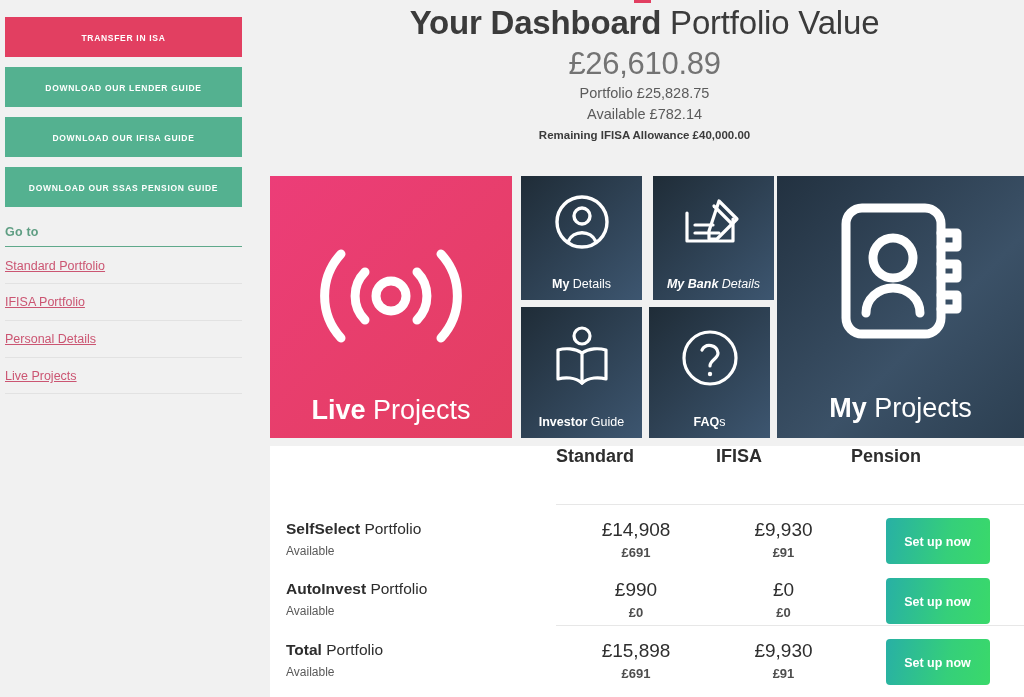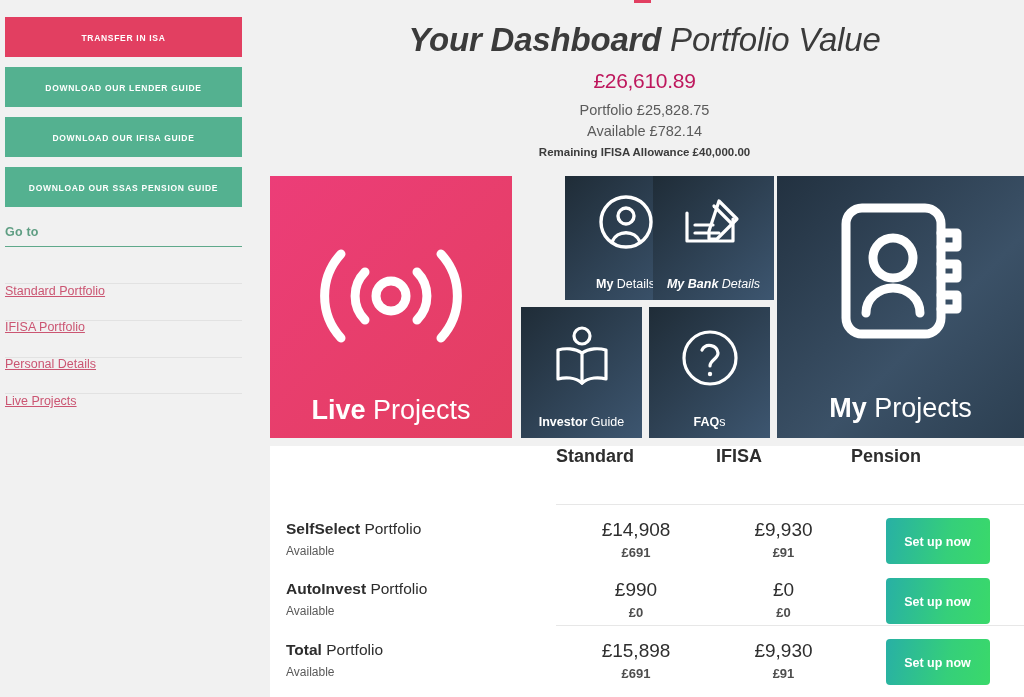--- a/index.html
+++ b/index.html
@@ -65,21 +65,20 @@
     background: #5fa98b;
   }
   .goto-link {
     position: absolute;
     left: 5px;
     font-size: 12.5px;
     color: #cb5572;
     text-decoration: underline;
     cursor: pointer;
     white-space: nowrap;
-    margin-top: 25px;
   }
   .goto-sep {
     position: absolute;
     left: 5px;
     width: 237px;
     height: 1px;
     background: #e2e2e2;
   }
 
   
@@ -93,34 +92,33 @@
   #tick {
     position: absolute;
     left: 369px;
     top: 0px;
     width: 17px;
     height: 3px;
     background: #e23f61;
   }
   #title {
     margin: 0;
-    padding-top: 18px;
+    padding-top: 1px;
     font-size: 33px;
     font-weight: 400;
     color: #3b3b3b;
     letter-spacing: -0.2px;
     line-height: 44px;
     white-space: nowrap;
-    font-style: italic;
   }
   #title .b { font-weight: bold; }
   #big-value {
-    font-size: 21px;
+    font-size: 31px;
     font-weight: 400;
-    color: #be185d;
+    color: #737373;
     line-height: 38px;
     letter-spacing: -0.3px;
   }
   .sub-line {
     font-size: 14.5px;
     color: #5b5b5b;
     line-height: 21px;
   }
   #remain-line {
     font-size: 11.5px;
@@ -157,21 +155,20 @@
     left: 0; top: 0;
     width: 242px; height: 262px;
     background: linear-gradient(135deg, #ec3d78 0%, #e33f60 100%);
   }
   #tile-live .tile-label { bottom: 12px; font-size: 27px; }
 
   #tile-details {
     left: 251px; top: 0;
     width: 121px; height: 124px;
     background: linear-gradient(135deg, #1f2c37 0%, #3d5670 100%);
-    margin-left: 44px;
   }
   #tile-bank {
     left: 383px; top: 0;
     width: 121px; height: 124px;
     background: linear-gradient(135deg, #1f2c37 0%, #3d5670 100%);
     font-style: italic;
   }
   #tile-guide {
     left: 251px; top: 131px;
     width: 121px; height: 131px;

